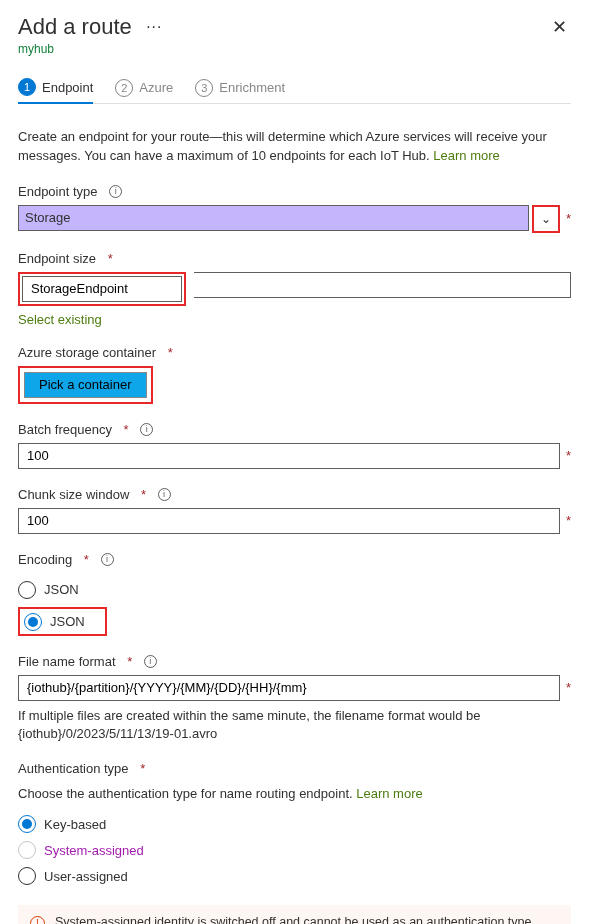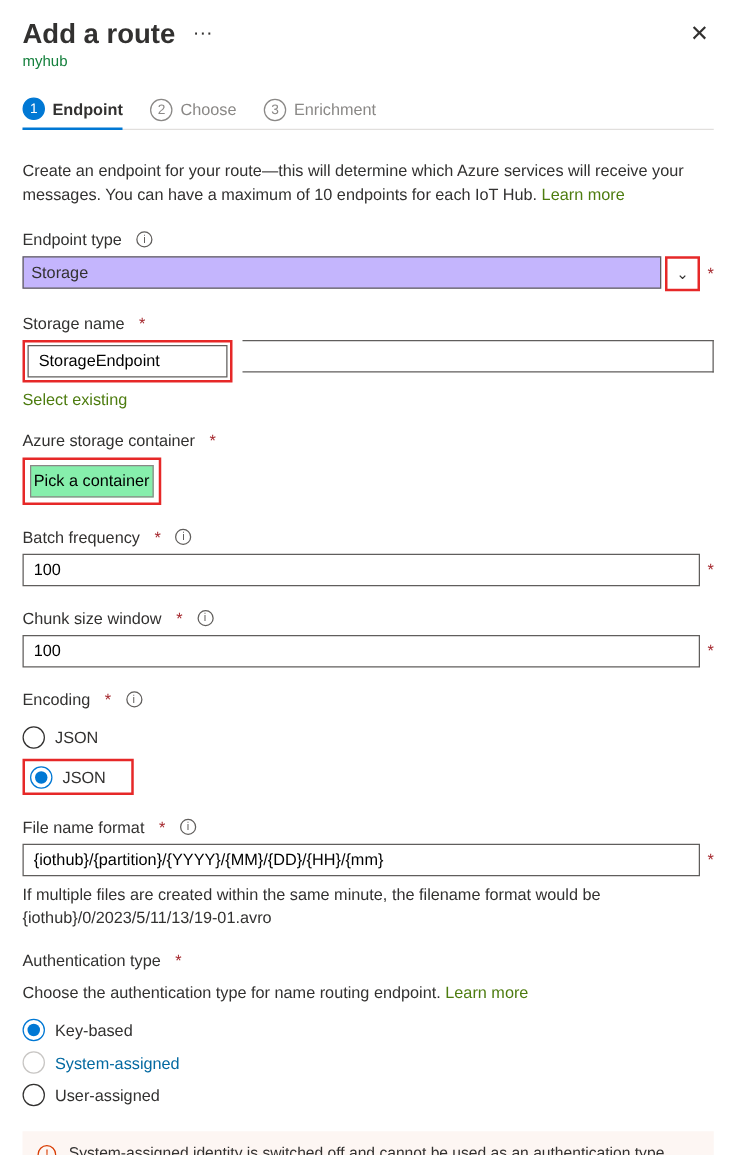--- a/index.html
+++ b/index.html
@@ -1,48 +1,48 @@
 <!DOCTYPE html>
 <html><head>
   <meta charset="utf-8">
   <style>
     * { margin:0; padding:0; box-sizing:border-box; font-family:"Segoe UI",Arial,sans-serif; }
     body { width:589px; background:#fff; color:#323130; font-size:13px; }
     .panel { padding:14px 18px 18px; }
     .hdr { display:flex; align-items:center; margin-bottom:2px; }
-    .ttl { font-size:22px; font-weight:700; flex:0 0 auto; }
+    .ttl { font-size:22px; font-weight:400; flex:0 0 auto; }
     .more { margin-left:14px; color:#323130; font-size:16px; cursor:pointer; }
     .close { margin-left:auto; font-size:18px; color:#323130; cursor:pointer; padding:0 4px; }
     .sub { color:#15803d; font-size:12px; margin-bottom:18px; }
     .steps { display:flex; gap:22px; border-bottom:1px solid #e1dfdd; }
     .step { display:flex; align-items:center; gap:6px; padding:4px 0 6px; cursor:pointer; }
     .step .num { width:18px; height:18px; border-radius:50%; border:1px solid #8a8886; color:#8a8886; display:flex; align-items:center; justify-content:center; font-size:11px; }
     .step.active { border-bottom:2px solid #0078d4; margin-bottom:-1px; }
     .step.active .num { background:#0078d4; border-color:#0078d4; color:#fff; }
     .step .lbl { font-size:13px; color:#8a8886; }
-    .step.active .lbl { color:#323130; font-weight:700; }
+    .step.active .lbl { color:#323130; font-weight:400; }
     .body { padding-top:24px; }
     .intro { font-size:13px; line-height:1.45; margin-bottom:18px; }
     .link { color:#4d7c0f; text-decoration:none; cursor:pointer; }
     .field { margin-bottom:18px; }
     .flabel { font-size:13px; color:#323130; margin-bottom:6px; display:flex; align-items:center; gap:4px; }
     .req { color:#a4262c; }
     .info-ic { display:inline-block; width:13px; height:13px; border:1px solid #605e5c; border-radius:50%; position:relative; font-size:9px; text-align:center; line-height:11px; color:#605e5c; }
     .row { display:flex; align-items:stretch; gap:4px; }
     .row .ast { color:#a4262c; align-self:center; font-size:13px; padding-left:2px; }
     .select { flex:1; height:26px; border:1px solid #605e5c; display:flex; align-items:center; padding:0 6px; cursor:pointer; background:#c4b5fd; }
     .select .txt { flex:1; font-size:13px; }
     .chev { width:24px; height:24px; display:flex; align-items:center; justify-content:center; font-size:12px; color:#323130; }
     .input { flex:1; height:26px; border:1px solid #605e5c; padding:0 8px; font-size:13px; outline:none; }
-    .btn { height:26px; border:1px solid #8a8886; background:#86efac; padding:0 2px; font-size:13px; cursor:pointer;text-align:center; }
+    .btn { height:26px; border:1px solid #8a8886; background:#0ea5e9; padding:0 14px; font-size:13px; cursor:pointer;text-align:center; }
     .radio { display:flex; align-items:center; gap:8px; margin-bottom:8px; cursor:pointer; }
     .radio .circ { width:18px; height:18px; border:1px solid #323130; border-radius:50%; display:flex; align-items:center; justify-content:center; }
     .radio.sel .circ { border-color:#0078d4; }
     .radio.sel .dot { width:10px; height:10px; background:#0078d4; border-radius:50%; }
-    .radio.dis { color:#0369a1; cursor:default; }
+    .radio.dis { color:#a21caf; cursor:default; }
     .radio.dis .circ { border-color:#c8c6c4; }
     .note { font-size:13px; margin-top:6px; line-height:1.4; }
     .warn { margin-top:20px; background:#fdf6f3; border:0; padding:10px 12px; display:flex; gap:10px; align-items:flex-start; font-size:12.5px; }
     .warn-ic { width:15px; height:15px; border:1.3px solid #d83b01; border-radius:50%; color:#d83b01; font-size:10px; display:flex; align-items:center; justify-content:center; flex-shrink:0; margin-top:1px; }
     .hl { border:2.5px solid #e62828; }
     .hl-sel { border:2.5px solid #e62828; display:flex; align-items:center; justify-content:center; margin-left:-1px; }
     .hl-inp { border:2.5px solid #e62828; padding:2px; margin-right:4px; }
     .hl-btn { border:2.5px solid #e62828; padding:4px; display:inline-block; }
     .encgrp { display:inline-block; }
   </style>
@@ -57,21 +57,21 @@
   </div>
   <div class="sub">myhub</div>
 
   <div class="steps">
     <div class="step active">
       <span class="num">1</span>
       <span class="lbl">Endpoint</span>
     </div>
     <div class="step">
       <span class="num">2</span>
-      <span class="lbl">Choose</span>
+      <span class="lbl">Azure</span>
     </div>
     <div class="step">
       <span class="num">3</span>
       <span class="lbl">Enrichment</span>
     </div>
   </div>
 
   <div class="body">
     <p class="intro">
       <span>Create an endpoint for your route—this will determine which Azure services will receive your messages. You can have a maximum of 10 endpoints for each IoT Hub. </span><a class="link">Learn more</a>
@@ -84,21 +84,21 @@
           <span class="txt">Storage</span>
         </div>
         <div class="hl-sel">
             <span class="chev">⌄</span>
           </div>
         <span class="ast">*</span>
       </div>
     </div>
 
     <div class="field">
-      <div class="flabel"><span>Storage name</span>&nbsp;<span class="req">*</span></div>
+      <div class="flabel"><span>Endpoint size</span>&nbsp;<span class="req">*</span></div>
       <div class="row">
         <span class="hl-inp" style="flex:0 0 auto;"><input class="input" style="width: 160px; border: 1px solid rgb(96, 94, 92);" value="StorageEndpoint"></span>
         <input class="input" style="border-left: none;">
       </div>
       <a class="link" style="display:inline-block;margin-top:6px;font-size:13px;">Select existing</a>
     </div>
 
     <div class="field">
       <div class="flabel"><span>Azure storage container</span>&nbsp;<span class="req">*</span></div>
       <span class="hl-btn"><button class="btn">Pick a container</button></span>

